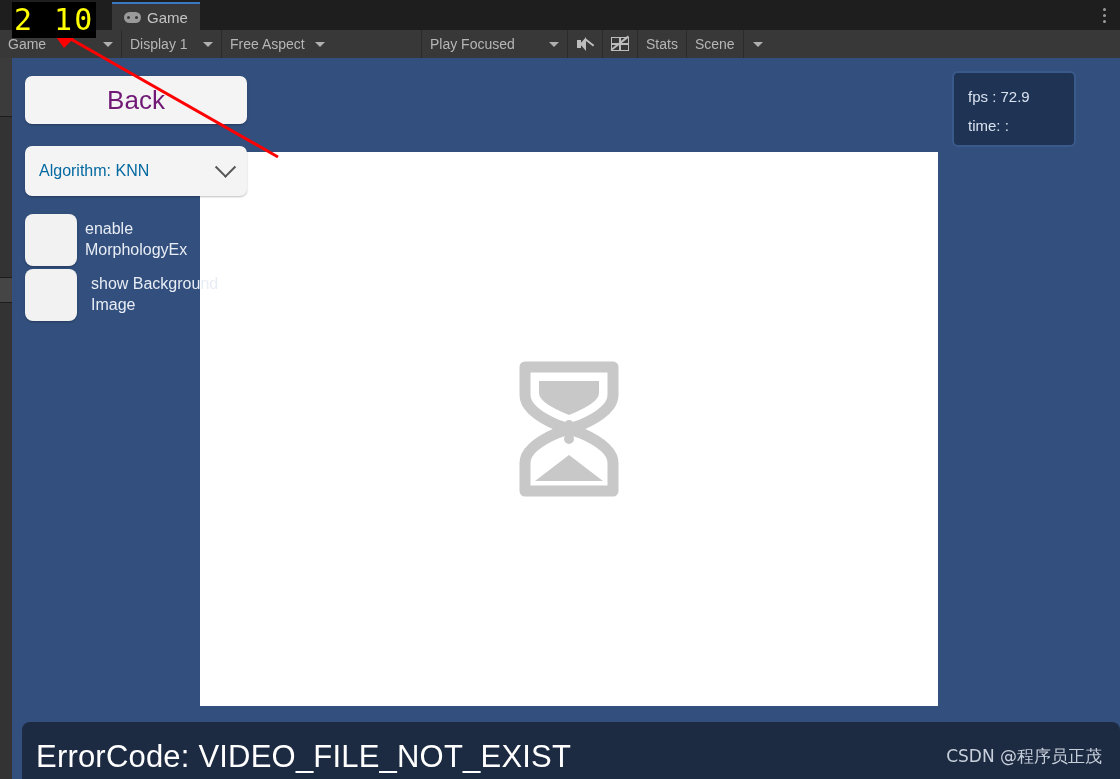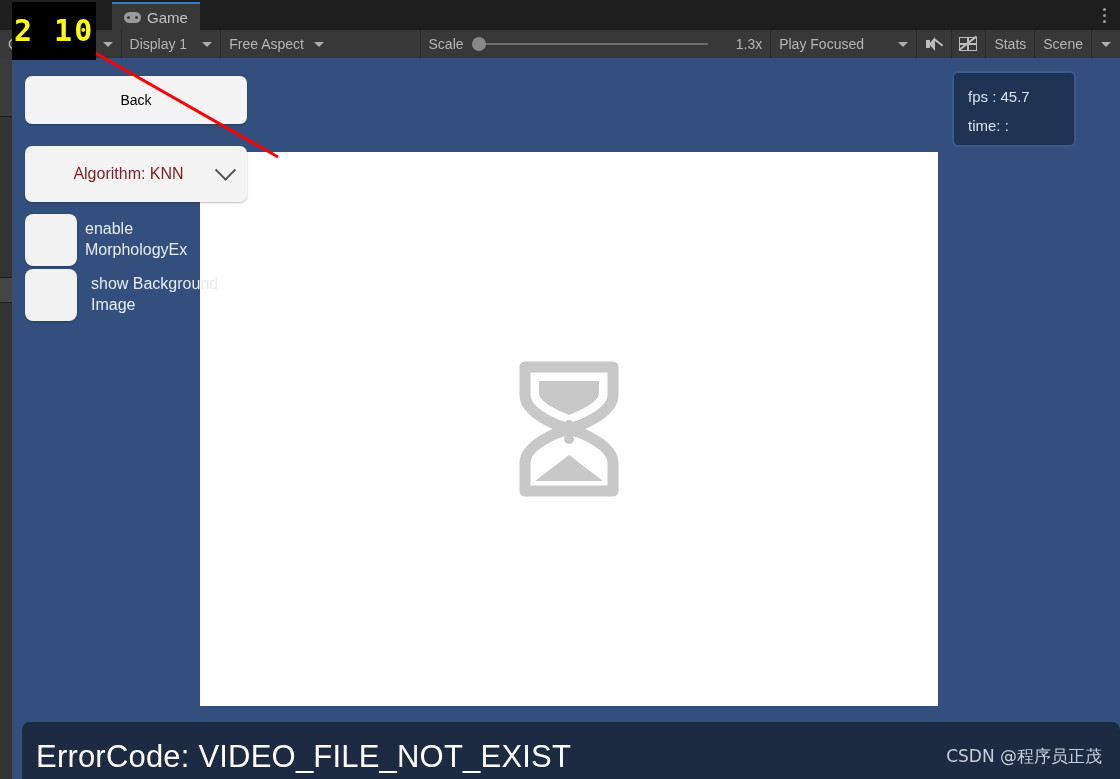--- a/index.html
+++ b/index.html
@@ -235,40 +235,39 @@
   
   .ui-back-btn {
     position: absolute;
     left: 13px; top: 18px;
     width: 222px; height: 48px;
     background: #f4f4f4;
     border-radius: 7px;
     display: flex;
     align-items: center;
     justify-content: center;
-    font-size: 14px;
-    color: #000000;
+    font-size: 26px;
+    color: #701a75;
     cursor: pointer;
     box-shadow: 0 1px 2px rgba(0,0,0,0.25);
   }
   .ui-dropdown {
     position: absolute;
     left: 13px; top: 88px;
-    width: 222px; height: 56px;
+    width: 222px; height: 50px;
     background: #f4f4f4;
     border-radius: 7px;
     display: flex;
     align-items: center;
     padding: 0 14px;
     box-sizing: border-box;
     font-size: 16px;
-    color: #7f1d1d;
+    color: #0369a1;
     cursor: pointer;
     box-shadow: 0 1px 2px rgba(0,0,0,0.25);
-    text-align: center;
   }
   .ui-dropdown .label { flex: 1; }
   .dd-chevron {
     width: 13px; height: 13px;
     border-right: 2px solid #555;
     border-bottom: 2px solid #555;
     transform: rotate(45deg) translate(-3px,-3px);
     flex: none;
   }
   .ui-toggle {
@@ -336,25 +335,25 @@
     color: #c7cfdb;
     font-family: "DejaVu Sans", sans-serif;
   }
 
   
   .annot-badge {
     position: absolute;
     left: 12px; top: 2px;
     font-family: "DejaVu Sans Mono", monospace;
     font-size: 30px;
-    font-weight: bold;
+    font-weight: normal;
     color: #ffff00;
     background: #000000;
     line-height: 28px;
-    padding: 15px 2px;
+    padding: 4px 2px;
     letter-spacing: 2px;
     z-index: 50;
   }
   .annot-arrow {
     position: absolute;
     left: 0; top: 0;
     width: 1120px; height: 779px;
     pointer-events: none;
     z-index: 49;
   }
@@ -384,27 +383,20 @@
       <span>Game</span>
       <span class="caret"></span>
     </div>
     <div class="tb-cell tb-display">
       <span>Display 1</span>
       <span class="caret"></span>
     </div>
     <div class="tb-cell tb-aspect">
       <span>Free Aspect</span>
       <span class="caret"></span>
-    </div>
-    <div class="tb-cell tb-scale">
-      <span>Scale</span>
-      <span class="slider-track">
-        <span class="slider-knob"></span>
-      </span>
-      <span class="scale-value">1.3x</span>
     </div>
     <div class="tb-cell tb-play">
       <span>Play Focused</span>
       <span class="caret"></span>
     </div>
     <div class="icon-btn">
       <span class="mute-ico">
         <span class="spk"></span>
           <span class="cone"></span>
           <span class="slash"></span>
@@ -464,21 +456,21 @@
       <span class="box"></span>
       <span class="txt">enable MorphologyEx</span>
     </div>
 
     <div class="ui-toggle ui-toggle-2">
       <span class="box"></span>
       <span class="txt">show Background Image</span>
     </div>
 
     <div class="stats-box">
-      <div>fps : 45.7</div>
+      <div>fps : 72.9</div>
       <div>time:  :</div>
     </div>
 
     <div class="error-bar">
       <span class="error-text">ErrorCode: VIDEO_FILE_NOT_EXIST</span>
       <span class="watermark">CSDN @程序员正茂</span>
     </div>
   </div>
 
   <svg class="annot-arrow">

